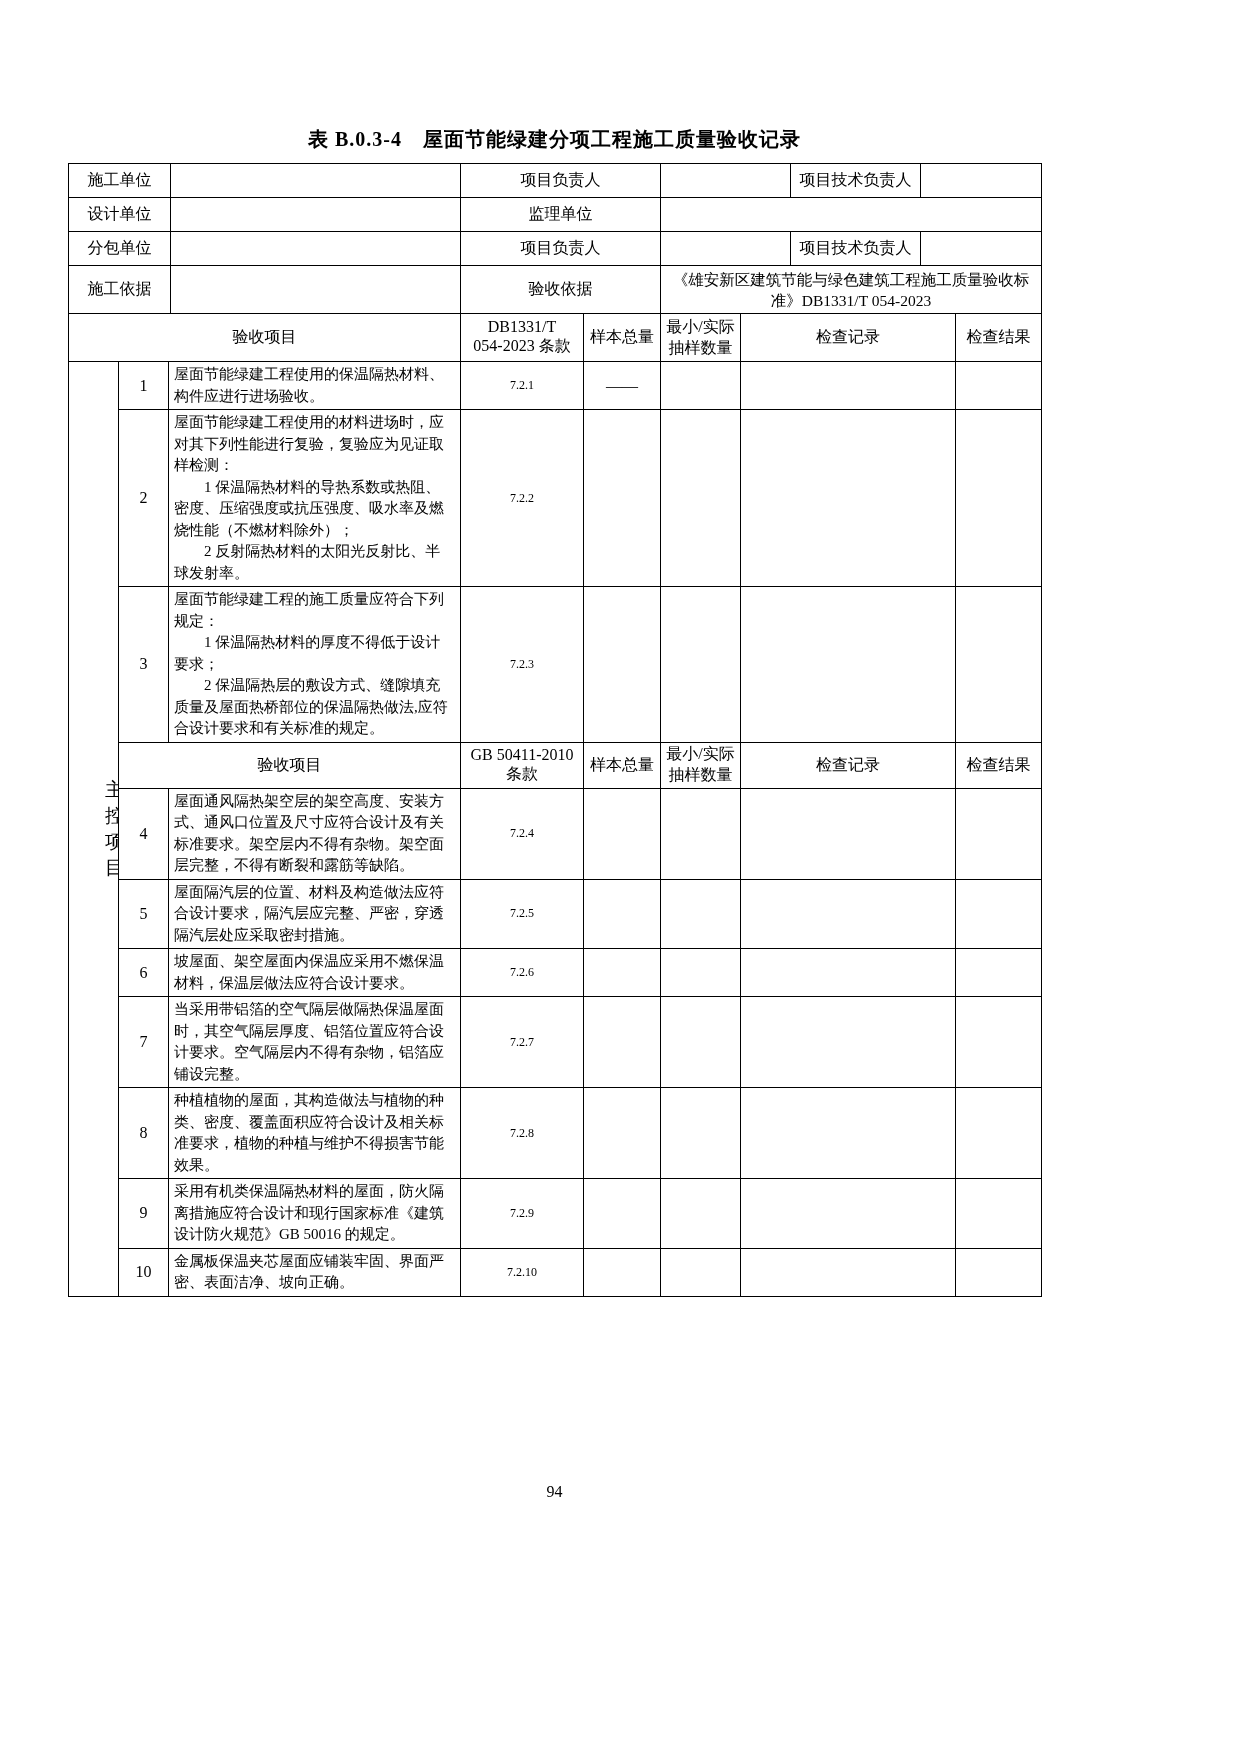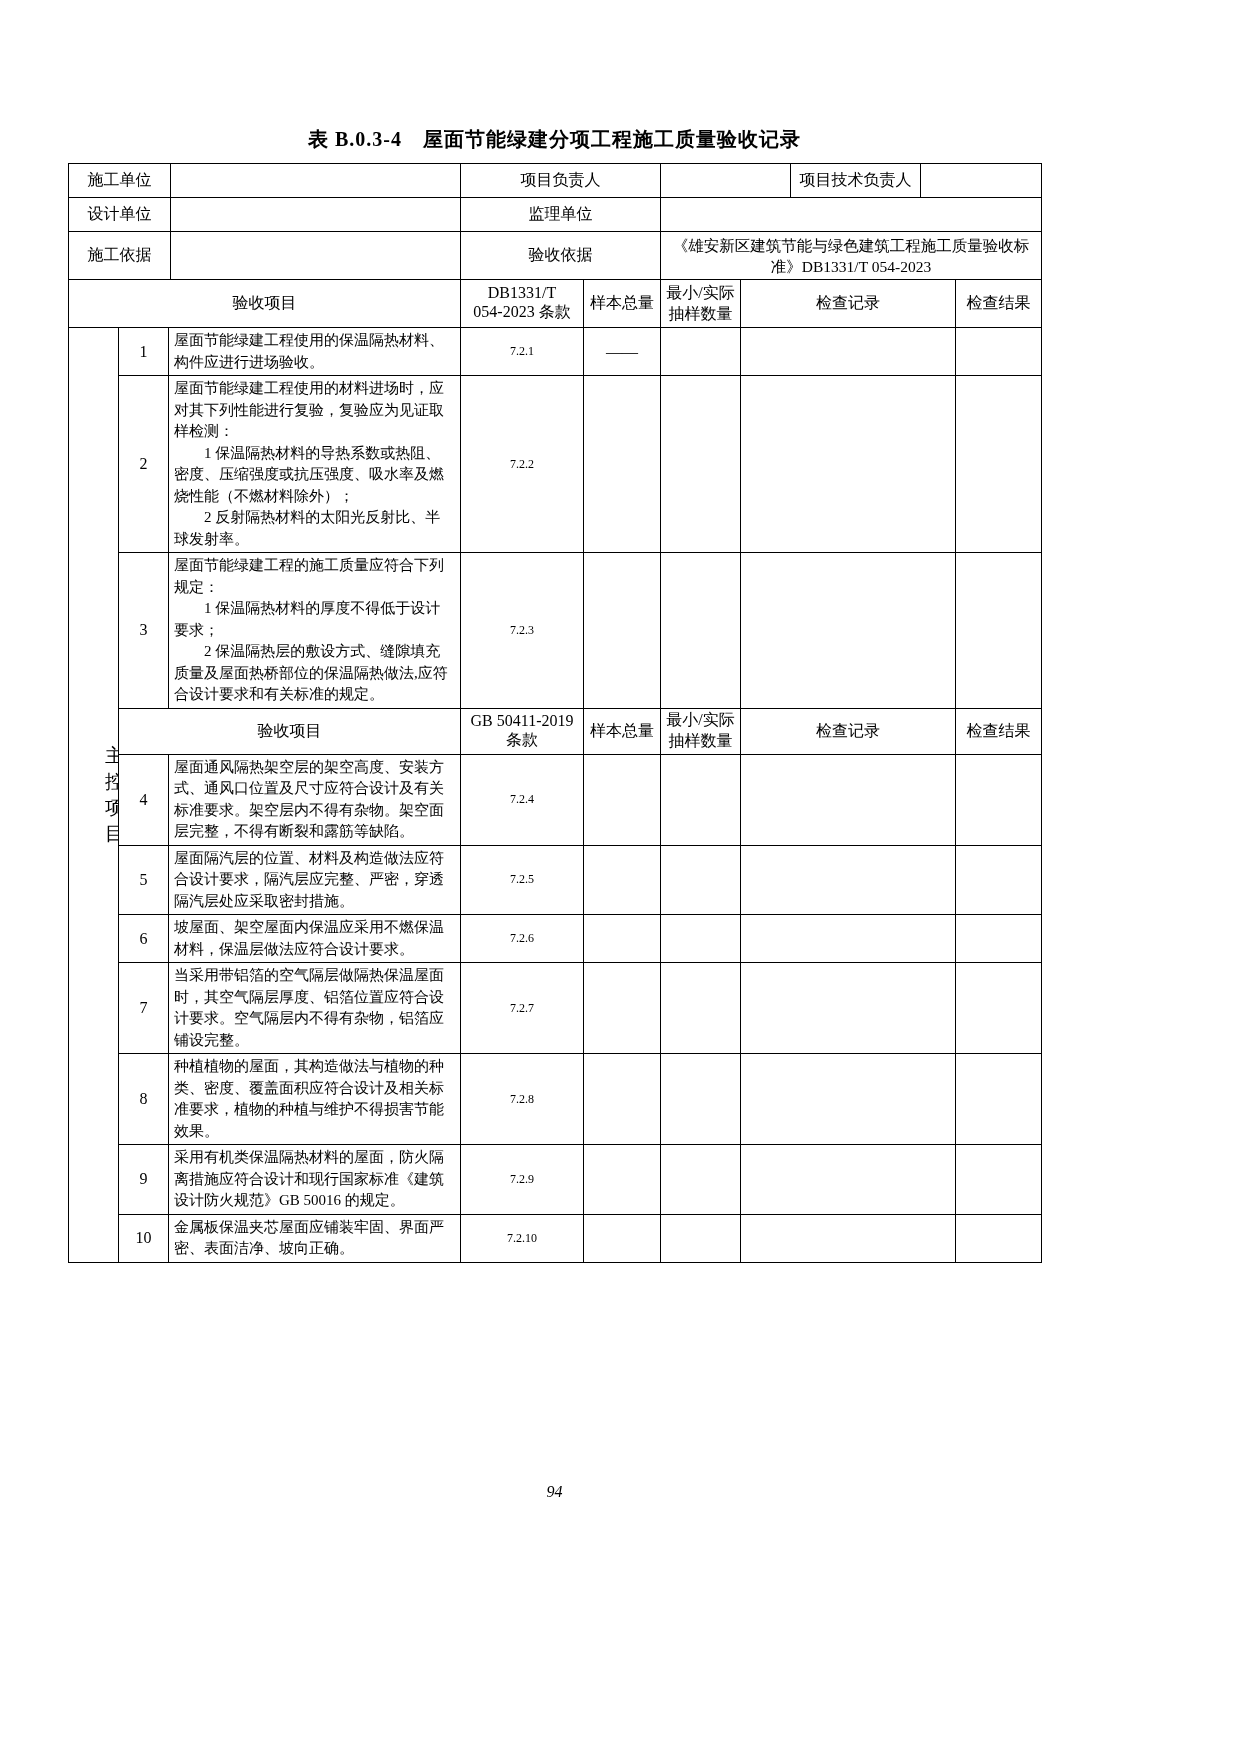--- a/index.html
+++ b/index.html
@@ -36,21 +36,21 @@
   }
   .clausecell { font-size: 12px; }
   .hdr { font-size: 16px; }
   .side { font-size: 19px; padding-left: 36px; }
   .main { margin-top: -1px; }
   tr.h48 { height: 48px; }
   tr.h34 { height: 34px; }
   tr.h46 { height: 46px; }
   .pageno {
     position: absolute; left: 68px; top: 1483px; width: 973px;
-    text-align: center; font-size: 16px; font-style: italic;
+    text-align: center; font-size: 16px;
   }
 </style>
 </head>
 <body>
 
 <div class="content">
 
   <div class="title">表 B.0.3-4　屋面节能绿建分项工程施工质量验收记录</div>
 
   <table class="info">
@@ -70,20 +70,28 @@
         <td></td>
         <td class="lbl">项目技术负责人</td>
         <td></td>
       </tr>
       <tr class="h34">
         <td class="lbl">设计单位</td>
         <td></td>
         <td class="lbl">监理单位</td>
         <td colspan="3"></td>
       </tr>
+      <tr class="h34">
+        <td class="lbl">分包单位</td>
+        <td></td>
+        <td class="lbl">项目负责人</td>
+        <td></td>
+        <td class="lbl">项目技术负责人</td>
+        <td></td>
+      </tr>
       <tr class="h48">
         <td class="lbl">施工依据</td>
         <td></td>
         <td class="lbl">验收依据</td>
         <td colspan="3" class="basis">《雄安新区建筑节能与绿色建筑工程施工质量验收标准》DB1331/T 054-2023</td>
       </tr>
     </tbody>
   </table>
 
   <table class="main">
@@ -141,21 +149,21 @@
 　　2 保温隔热层的敷设方式、缝隙填充质量及屋面热桥部位的保温隔热做法,应符合设计要求和有关标准的规定。</td>
         <td class="c clausecell">7.2.3</td>
         <td class="c"></td>
         <td class="c"></td>
         <td></td>
         <td></td>
       </tr>
 
       <tr class="h46">
         <td colspan="2" class="c hdr">验收项目</td>
-        <td class="c hdr pre">GB 50411-2019
+        <td class="c hdr pre">GB 50411-2010
 条款</td>
         <td class="c hdr">样本总量</td>
         <td class="c hdr pre">最小/实际
 抽样数量</td>
         <td class="c hdr">检查记录</td>
         <td class="c hdr">检查结果</td>
       </tr>
 
       <tr>
         <td class="c">4</td>

